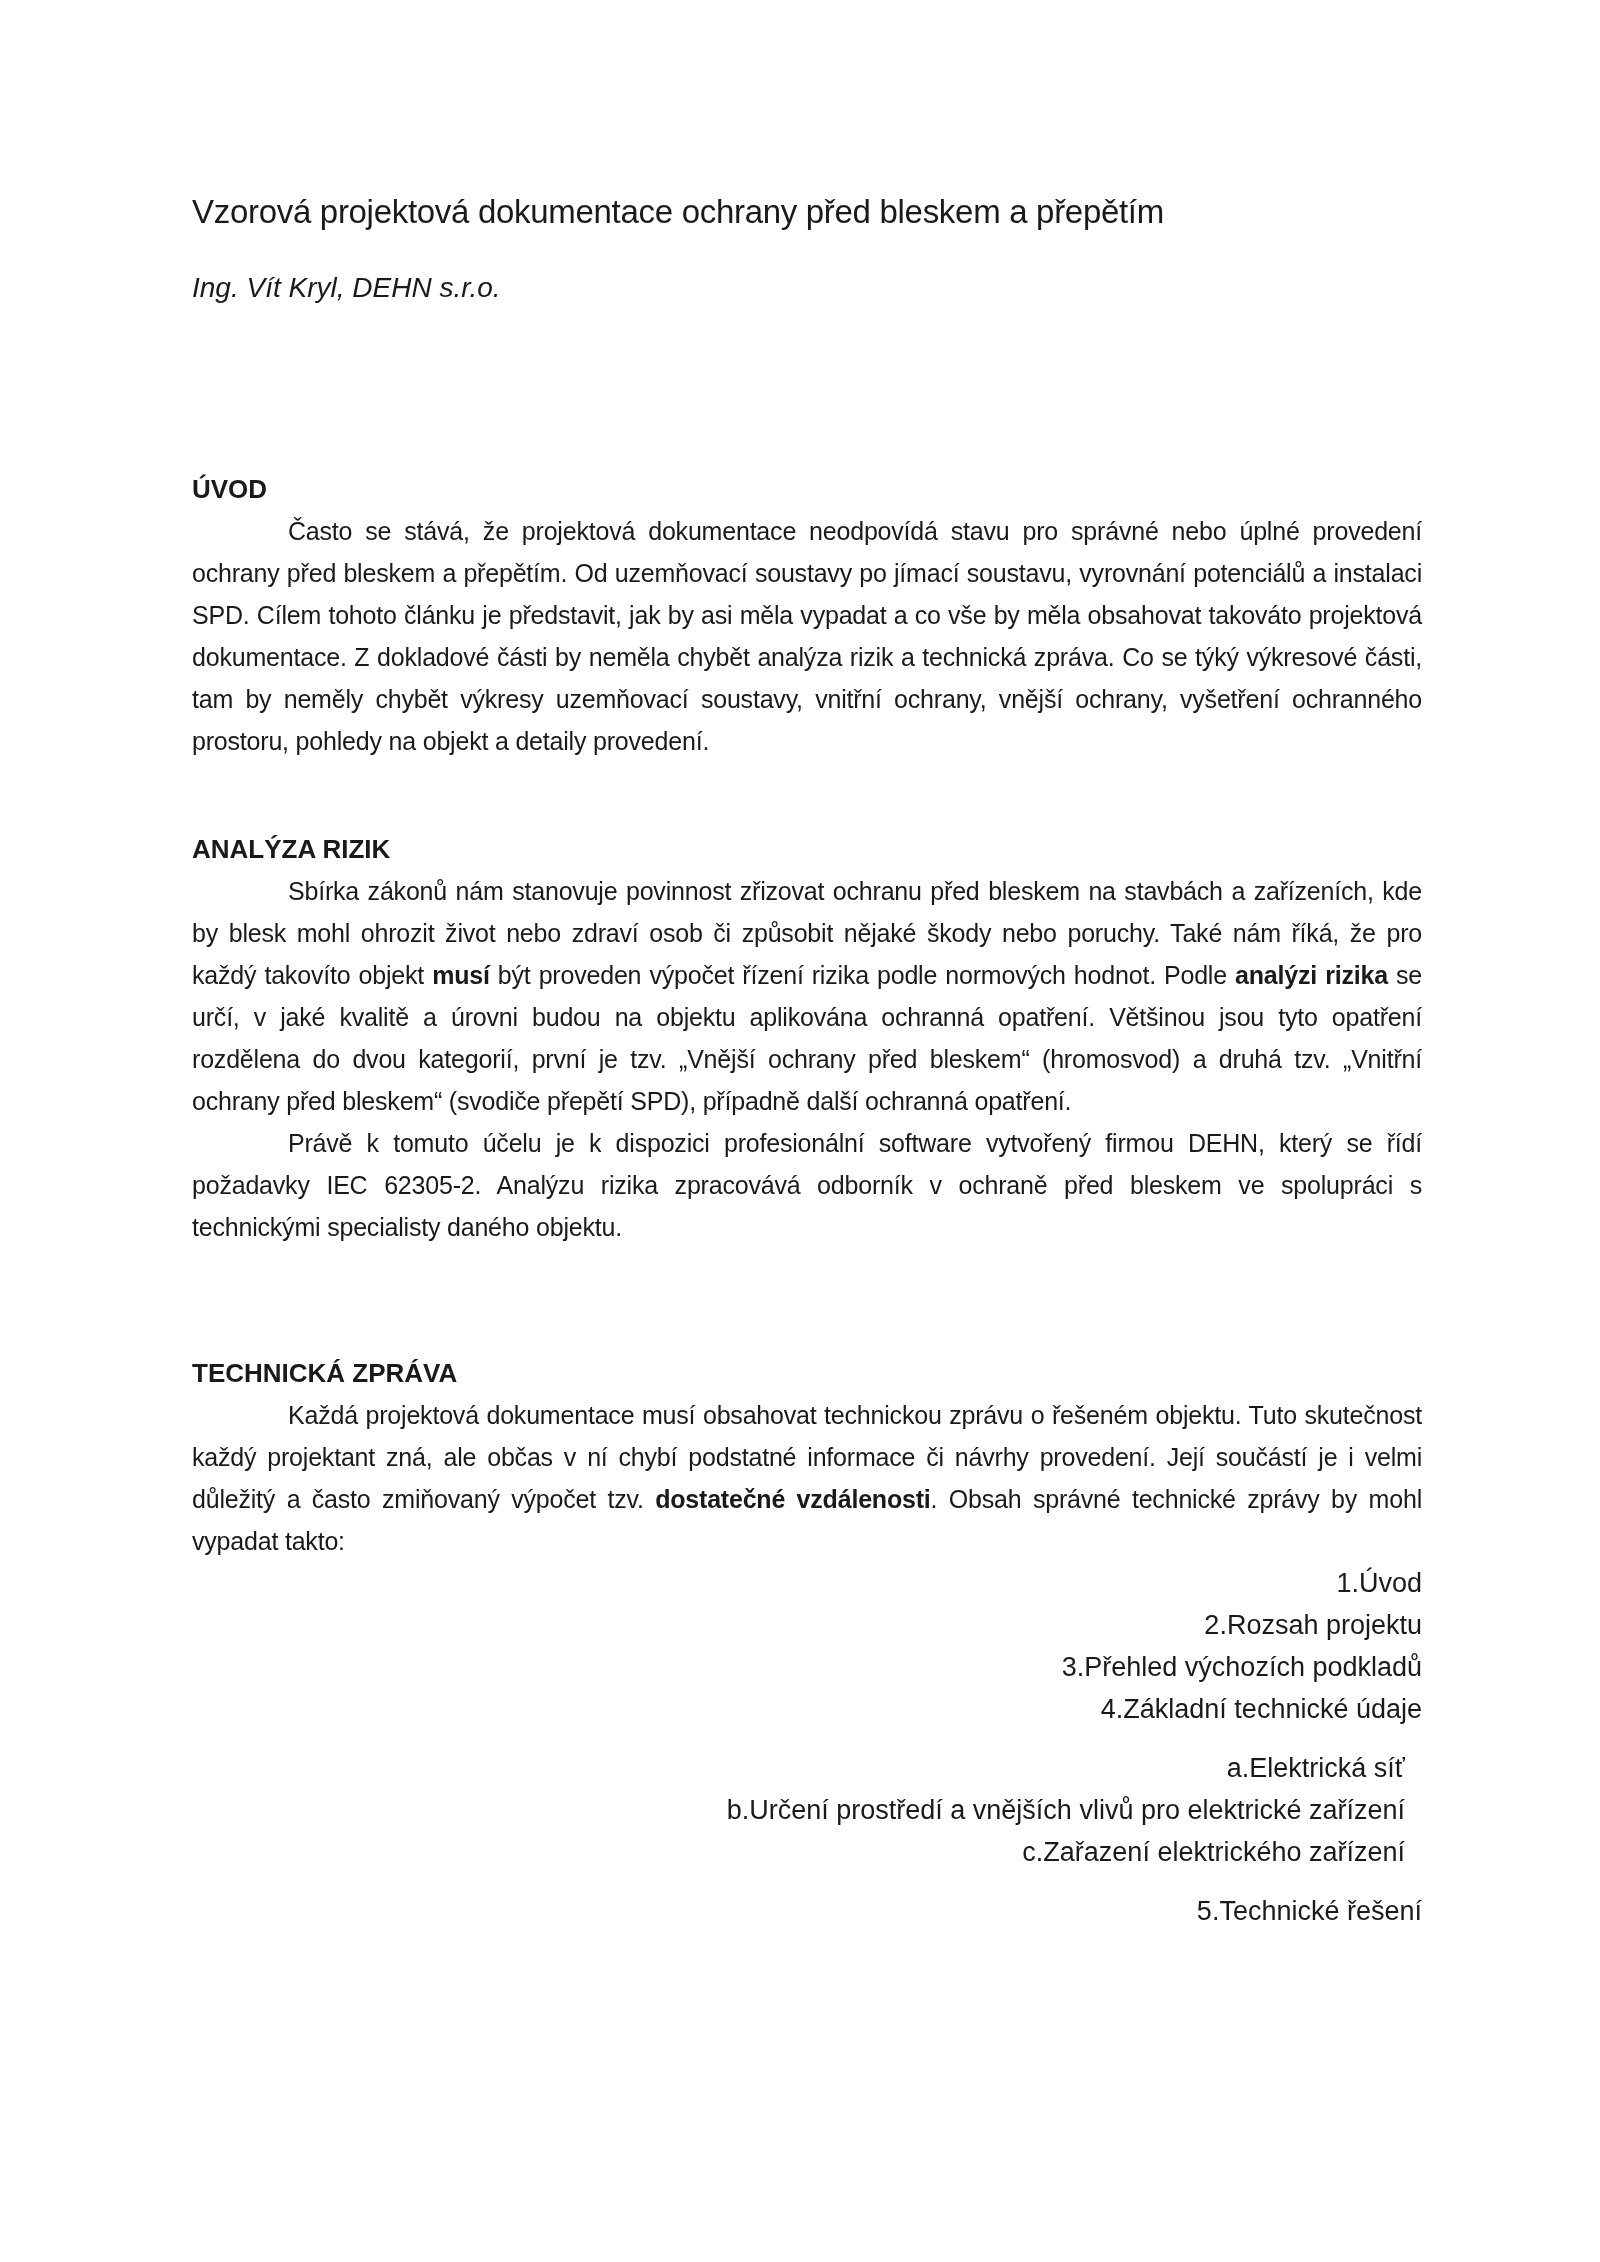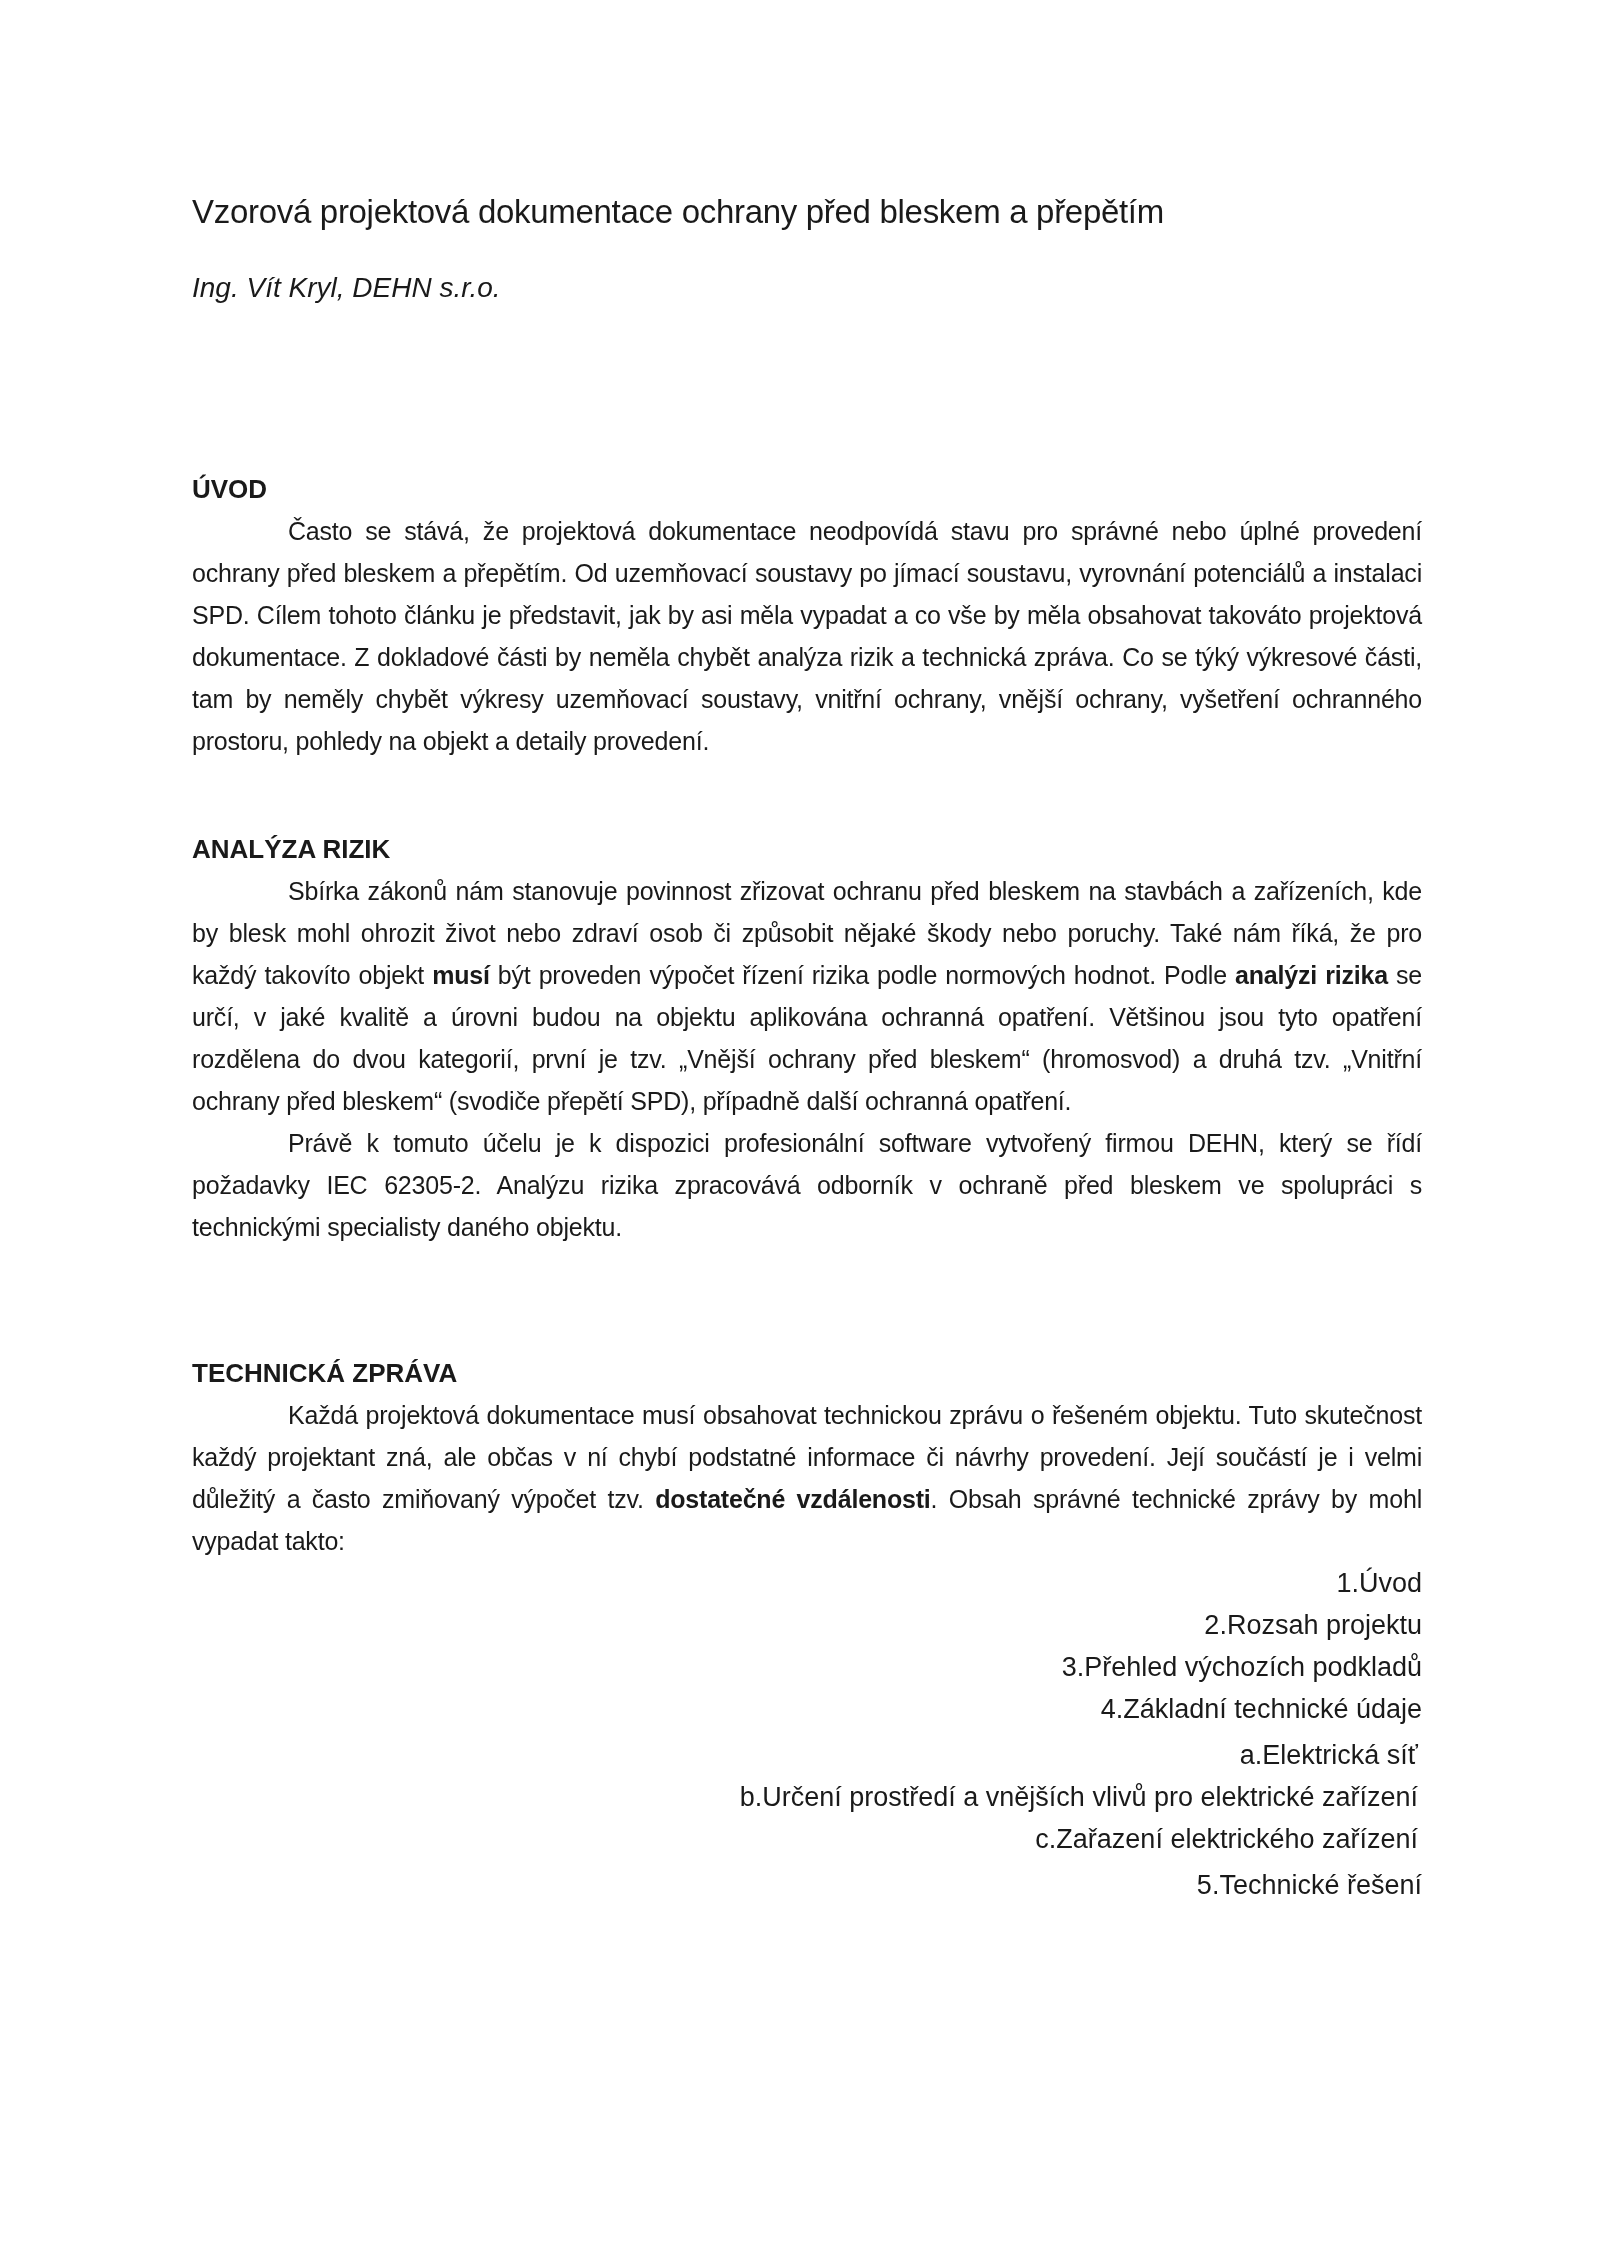--- a/index.html
+++ b/index.html
@@ -12,21 +12,21 @@
   .section { position: absolute; left: 0; width: 1230px; }
   .heading { font-size: 26px; font-weight: bold; margin: 0; line-height: 42px; }
   .para { font-size: 25px; line-height: 42px; margin: 0; text-align: justify;
           text-indent: 96px; letter-spacing: -0.2px; }
   .para b { font-weight: bold; }
   #s-uvod { top: 468px; }
   #s-analyza { top: 828px; }
   #s-technicka { top: 1352px; }
   ol.main { margin: 0; padding: 0; list-style: none; font-size: 27px; line-height: 42px; text-align: right; }
   ol.main li .num { display: inline-block; width: 50px; margin-left: 48px; }
-  ol.sub { margin: 4px; padding: 0; list-style: none; }
+  ol.sub { margin: 17px; padding: 0; list-style: none; }
   ol.sub li .num { display: inline-block; width: 48px; margin-left: 146px; }
 </style>
 </head>
 <body>
 
 <div class="page">
   <div class="title">Vzorová projektová dokumentace ochrany před bleskem a přepětím</div>
   <div class="author">Ing. Vít Kryl, DEHN s.r.o.</div>
 
   <div class="section" id="s-uvod">

